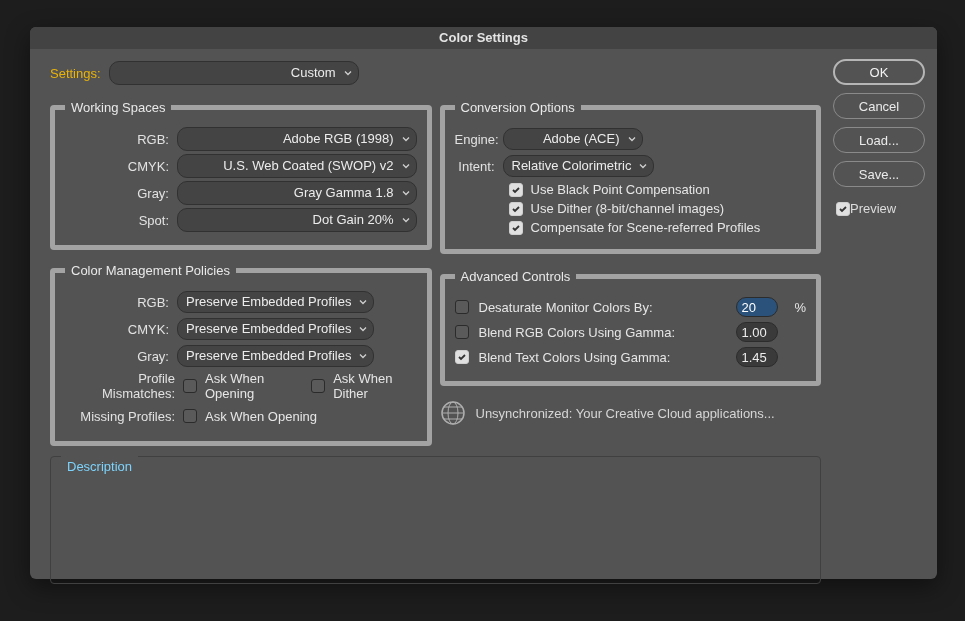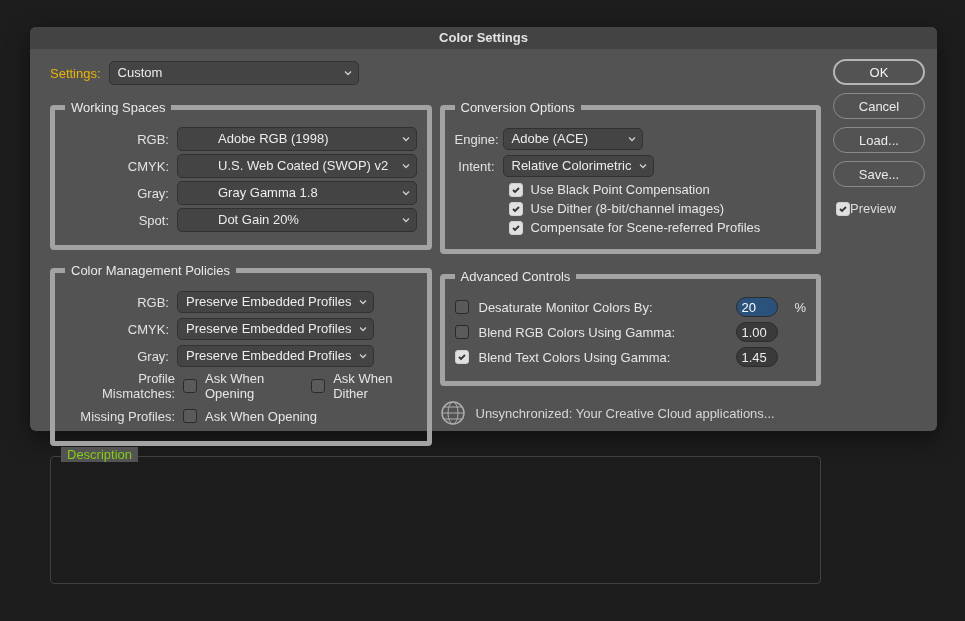--- a/index.html
+++ b/index.html
@@ -9,21 +9,21 @@
     background: #1d1d1d;
     font-family: -apple-system, "Helvetica Neue", Arial, sans-serif;
     font-size: 13px;
     color: #dcdcdc;
     overflow: hidden;
   }
 
   .dialog {
     position: absolute;
     left: 30px; top: 27px;
-    width: 907px; height: 404px;
+    width: 907px; height: 552px;
     background: #535353;
     border-radius: 6px;
     box-shadow: 0 8px 24px rgba(0,0,0,0.45);
     display: flex; flex-direction: column;
   }
   .titlebar {
     height: 22px;
     background: #434343;
     border-top-left-radius: 6px;
     border-top-right-radius: 6px;
@@ -80,28 +80,29 @@
     text-align: right;
     padding-right: 8px;
     color: #e2e2e2;
   }
   .row .controls { flex: 1; display: flex; align-items: center; gap: 10px; }
 
   
   .select {
     background: #444444;
     border: 1px solid #313131;
-    border-radius: 5px;
+    border-radius: 10px;
     height: 24px;
     line-height: 22px;
     padding: 0 22px 0 8px;
     color: #ececec;
     position: relative;
     display: inline-flex; align-items: center;
     min-width: 60px;
+    justify-content: flex-end;
   }
   .select.small { height: 22px; line-height: 20px; }
   .select .chev {
     position: absolute; right: 6px; top: 50%; transform: translateY(-50%);
     width: 8px; height: 8px;
     pointer-events: none;
   }
   .select .chev svg { display: block; }
   .select.full { width: 100%; padding-left: 40px; }
 
@@ -173,23 +174,23 @@
   .description-box {
     border: 1px solid #404040;
     border-radius: 4px;
     height: 128px;
     position: relative;
     margin-top: 10px;
   }
   .description-box .legend {
     position: absolute;
     top: -10px; left: 10px;
-    padding: 0 6px;
+    padding: 12px 6px;
     background: #535353;
-    color: #84cc16;
+    color: #7dd3fc;
   }
 
   .pct { margin-left: 6px; color: #e6e6e6; }
 
   .adv-row {
     display:flex; align-items:center; gap:10px; margin:3px 0; min-height:22px;
   }
   .adv-label { flex:1; color:#e6e6e6; }
 
   .conv-cb-row { display:flex; align-items:center; gap:10px; margin:4px 0 4px 54px; }

